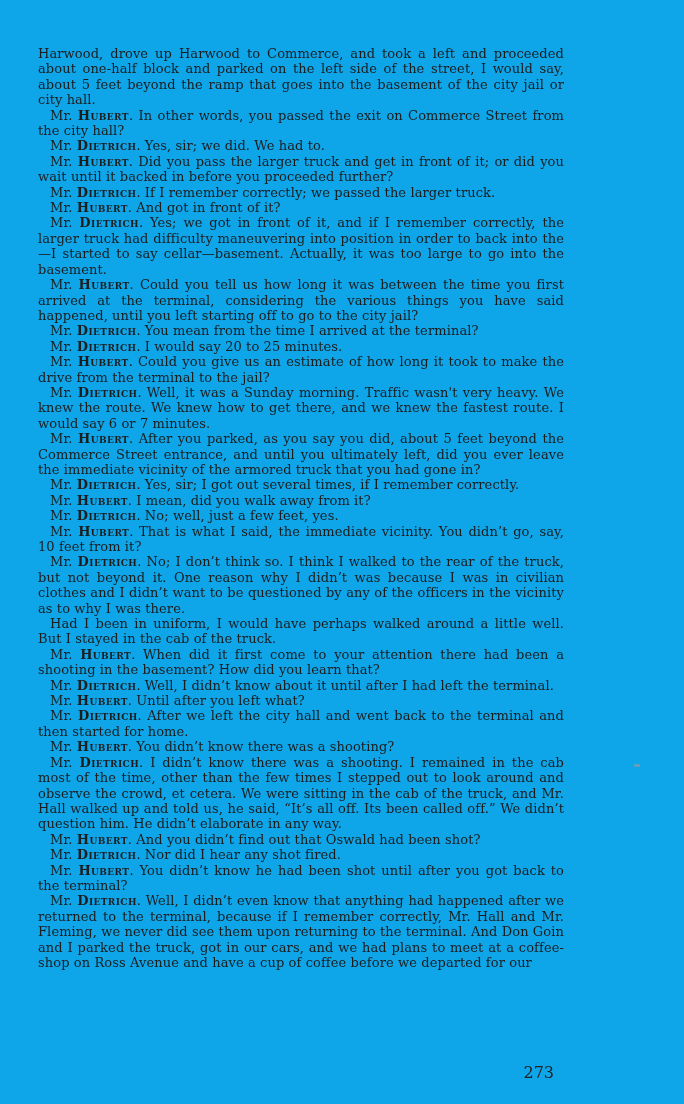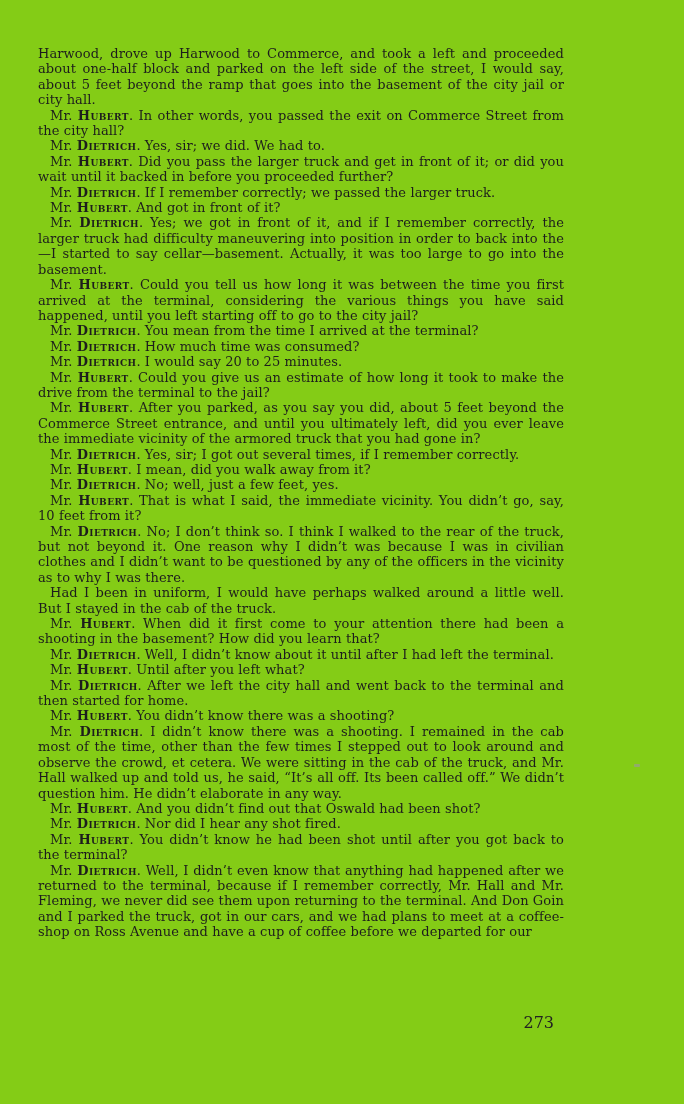--- a/index.html
+++ b/index.html
@@ -5,21 +5,21 @@
 <style>
   html, body {
     margin: 0;
     padding: 0;
     background: #e8e8e6;
   }
   .page {
     position: relative;
     width: 684px;
     height: 1104px;
-    background: #84cc16;
+    background: #0ea5e9;
     overflow: hidden;
     font-family: "DejaVu Serif", "Liberation Serif", serif;
     color: #1d1d1d;
   }
   .text-block {
     position: absolute;
     left: 38px;
     top: 46px;
     width: 526px;
   }
@@ -35,21 +35,21 @@
     text-indent: 0;
   }
   .sc {
     font-variant: small-caps;
     font-variant-caps: small-caps;
     letter-spacing: 0.4px;
     font-weight: bold;
   }
   .page-number {
     position: absolute;
-    top: 1014px;
+    top: 1064px;
     right: 130px;
     font-size: 16px;
     line-height: 18px;
     font-weight: 500;
     color: #222;
     text-align: right;
   }
   .scan-speck {
     position: absolute;
     left: 634px;
@@ -68,23 +68,23 @@
   <div class="text-block" id="paragraphs">
       <p class="para flush">Harwood, drove up Harwood to Commerce, and took a left and proceeded about one-half block and parked on the left side of the street, I would say, about 5 feet beyond the ramp that goes into the basement of the city jail or city hall.</p>
       <p class="para"><span><span>Mr. </span><span class="sc">Hubert</span><span>.</span></span> In other words, you passed the exit on Commerce Street from the city hall?</p>
       <p class="para"><span><span>Mr. </span><span class="sc">Dietrich</span><span>.</span></span> Yes, sir; we did. We had to.</p>
       <p class="para"><span><span>Mr. </span><span class="sc">Hubert</span><span>.</span></span> Did you pass the larger truck and get in front of it; or did you wait until it backed in before you proceeded further?</p>
       <p class="para"><span><span>Mr. </span><span class="sc">Dietrich</span><span>.</span></span> If I remember correctly; we passed the larger truck.</p>
       <p class="para"><span><span>Mr. </span><span class="sc">Hubert</span><span>.</span></span> And got in front of it?</p>
       <p class="para"><span><span>Mr. </span><span class="sc">Dietrich</span><span>.</span></span> Yes; we got in front of it, and if I remember correctly, the larger truck had difficulty maneuvering into position in order to back into the—I started to say cellar—basement. Actually, it was too large to go into the basement.</p>
       <p class="para"><span><span>Mr. </span><span class="sc">Hubert</span><span>.</span></span> Could you tell us how long it was between the time you first arrived at the terminal, considering the various things you have said happened, until you left starting off to go to the city jail?</p>
       <p class="para"><span><span>Mr. </span><span class="sc">Dietrich</span><span>.</span></span> You mean from the time I arrived at the terminal?</p>
-      <p class="para"><span><span>Mr. </span><span class="sc">Dietrich</span><span>.</span></span> How much time was consumed?</p>
       <p class="para"><span><span>Mr. </span><span class="sc">Dietrich</span><span>.</span></span> I would say 20 to 25 minutes.</p>
       <p class="para"><span><span>Mr. </span><span class="sc">Hubert</span><span>.</span></span> Could you give us an estimate of how long it took to make the drive from the terminal to the jail?</p>
+      <p class="para"><span><span>Mr. </span><span class="sc">Dietrich</span><span>.</span></span> Well, it was a Sunday morning. Traffic wasn't very heavy. We knew the route. We knew how to get there, and we knew the fastest route. I would say 6 or 7 minutes.</p>
       <p class="para"><span><span>Mr. </span><span class="sc">Hubert</span><span>.</span></span> After you parked, as you say you did, about 5 feet beyond the Commerce Street entrance, and until you ultimately left, did you ever leave the immediate vicinity of the armored truck that you had gone in?</p>
       <p class="para"><span><span>Mr. </span><span class="sc">Dietrich</span><span>.</span></span> Yes, sir; I got out several times, if I remember correctly.</p>
       <p class="para"><span><span>Mr. </span><span class="sc">Hubert</span><span>.</span></span> I mean, did you walk away from it?</p>
       <p class="para"><span><span>Mr. </span><span class="sc">Dietrich</span><span>.</span></span> No; well, just a few feet, yes.</p>
       <p class="para"><span><span>Mr. </span><span class="sc">Hubert</span><span>.</span></span> That is what I said, the immediate vicinity. You didn’t go, say, 10 feet from it?</p>
       <p class="para"><span><span>Mr. </span><span class="sc">Dietrich</span><span>.</span></span> No; I don’t think so. I think I walked to the rear of the truck, but not beyond it. One reason why I didn’t was because I was in civilian clothes and I didn’t want to be questioned by any of the officers in the vicinity as to why I was there.</p>
       <p class="para">Had I been in uniform, I would have perhaps walked around a little well. But I stayed in the cab of the truck.</p>
       <p class="para"><span><span>Mr. </span><span class="sc">Hubert</span><span>.</span></span> When did it first come to your attention there had been a shooting in the basement? How did you learn that?</p>
       <p class="para"><span><span>Mr. </span><span class="sc">Dietrich</span><span>.</span></span> Well, I didn’t know about it until after I had left the terminal.</p>
       <p class="para"><span><span>Mr. </span><span class="sc">Hubert</span><span>.</span></span> Until after you left what?</p>

